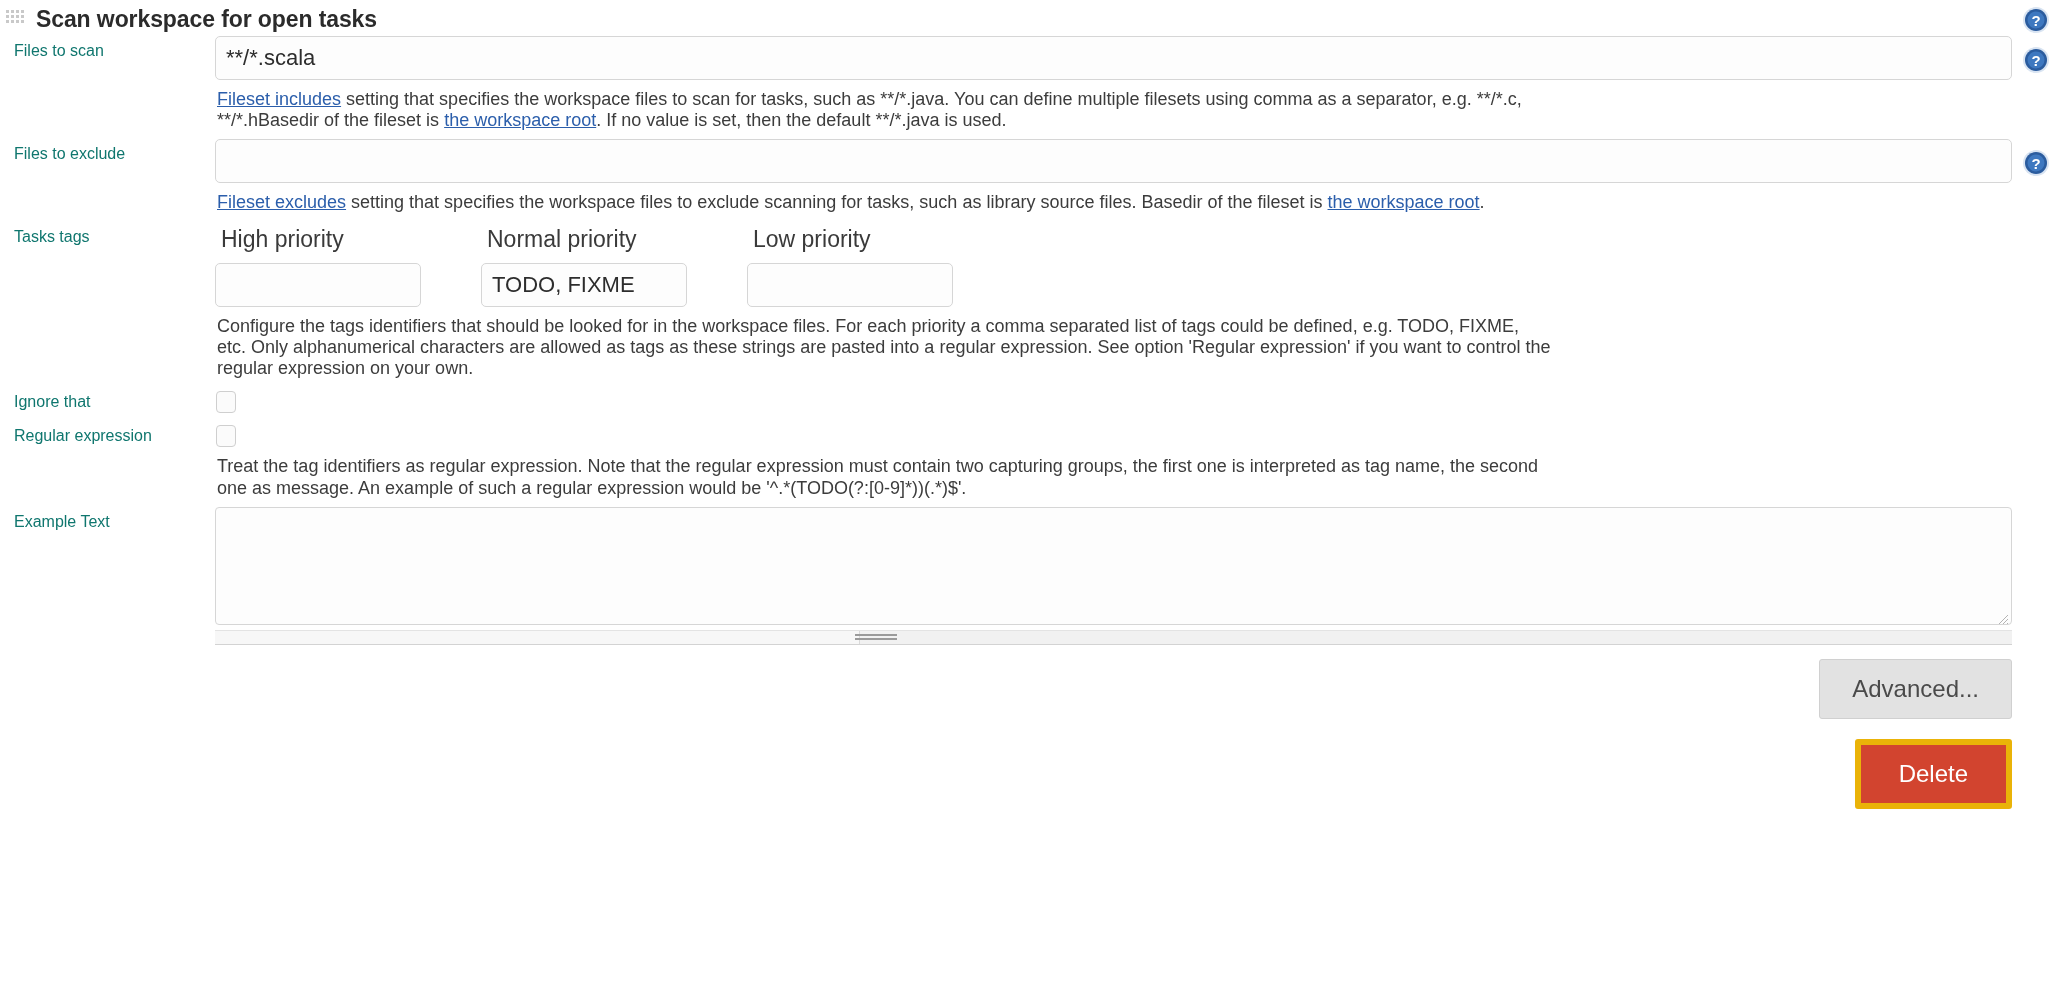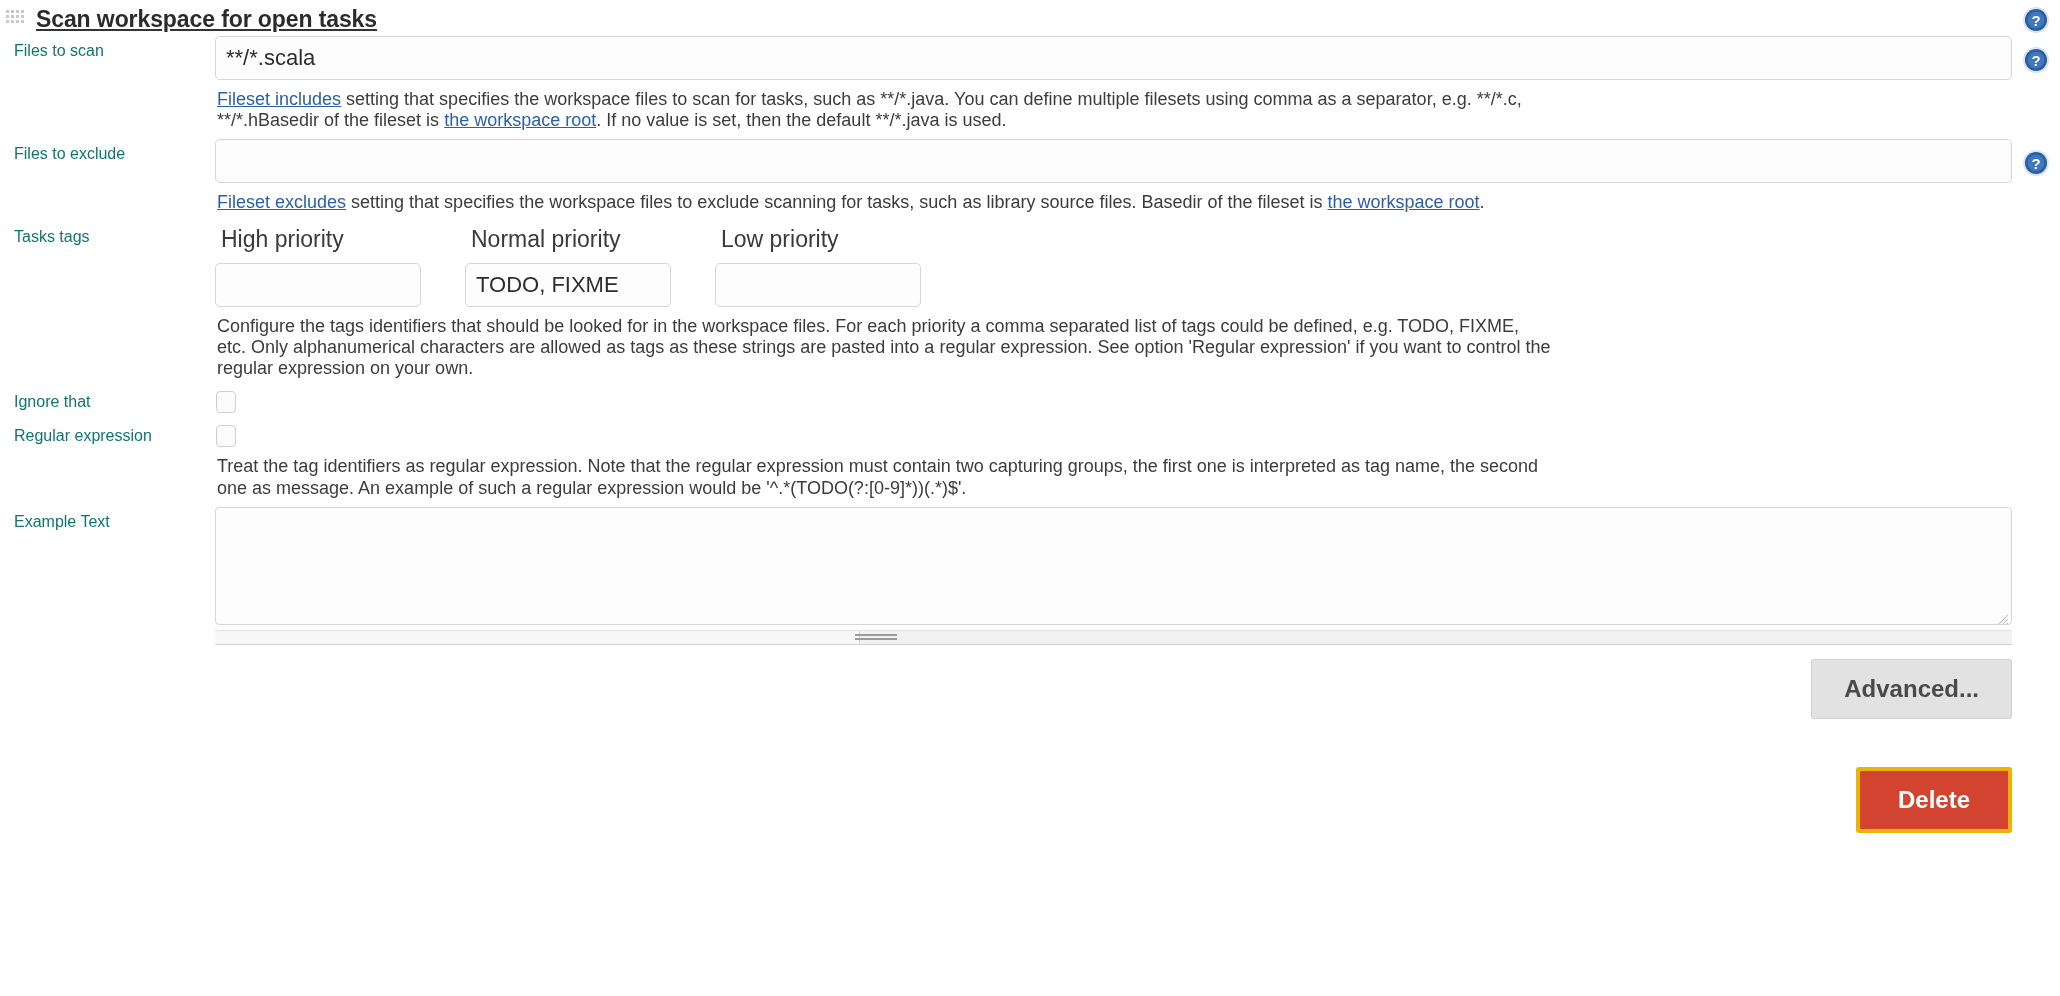--- a/index.html
+++ b/index.html
@@ -103,21 +103,21 @@
   .desc.wide { max-width: 1340px; }
   .desc a, .link {
     color: #2b5eab;
     text-decoration: underline;
     cursor: pointer;
   }
 
   
   .tags-grid {
     display: flex;
-    gap: 4px;
+    gap: 20px;
   }
   .tag-cell { width: 246px; flex: 0 0 246px; }
   .tag-head {
     font-size: 23px;
     color: #3a3a3a;
     padding: 4px 2px 10px 6px;
     white-space: nowrap;
   }
   .tag-cell .text-input { width: 206px; }
 
@@ -195,53 +195,52 @@
 
   
   .btn-row {
     display: flex;
     justify-content: flex-end;
     padding-right: 48px;
   }
   .btn {
     font-family: "Liberation Sans", sans-serif;
     font-size: 24px;
-    font-weight: bold;
+    font-weight: normal;
     border-radius: 3px;
     cursor: pointer;
     line-height: 1;
   }
   .btn-advanced {
     color: #4a4a4a;
     background: #e2e2e2;
     border: 1px solid #d0d0d0;
     padding: 17px 32px;
   }
   .btn-delete {
     color: #ffffff;
     background: #d2442f;
-    border: 4px solid #eab308;
+    border: 6px solid #eab308;
     padding: 17px 38px;
-    margin-top: 28px;
   }
 
   
   .help-icon { width: 28px; height: 28px; display: block; cursor: pointer; }
 
   .spacer-8  { height: 8px; }
   .spacer-14 { height: 14px; }
   .spacer-20 { height: 20px; }
 </style>
 </head>
 <body>
 
 <div class="panel">
 
   <div class="row">
-    <div style="flex:1 1 auto;text-decoration:underline;">
+    <div style="flex:1 1 auto;">
       <div class="header-row">
         <span class="drag-handle">
           <svg viewBox="0 0 22 22" width="22" height="22" aria-hidden="true">
             <g fill="#c9c9c9">
               <rect x="2" y="2" width="3" height="3"></rect>
                 <rect x="7" y="2" width="3" height="3"></rect>
               <rect x="12" y="2" width="3" height="3"></rect>
                 <rect x="17" y="2" width="3" height="3"></rect>
               <rect x="2" y="7" width="3" height="3"></rect>
                 <rect x="7" y="7" width="3" height="3"></rect>

